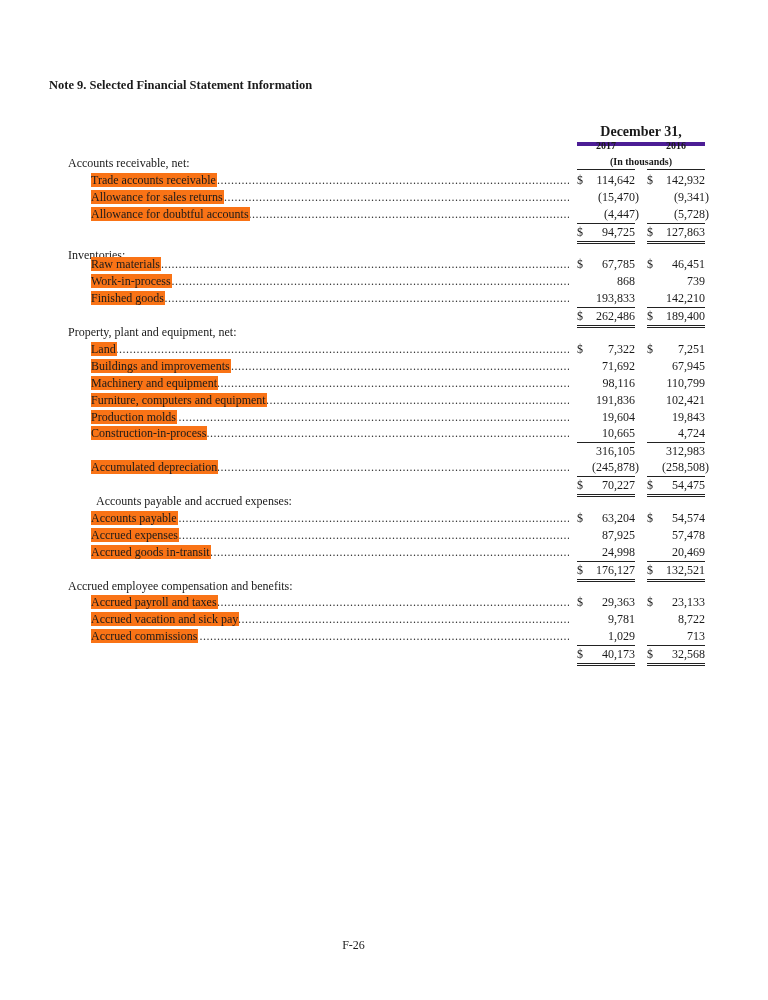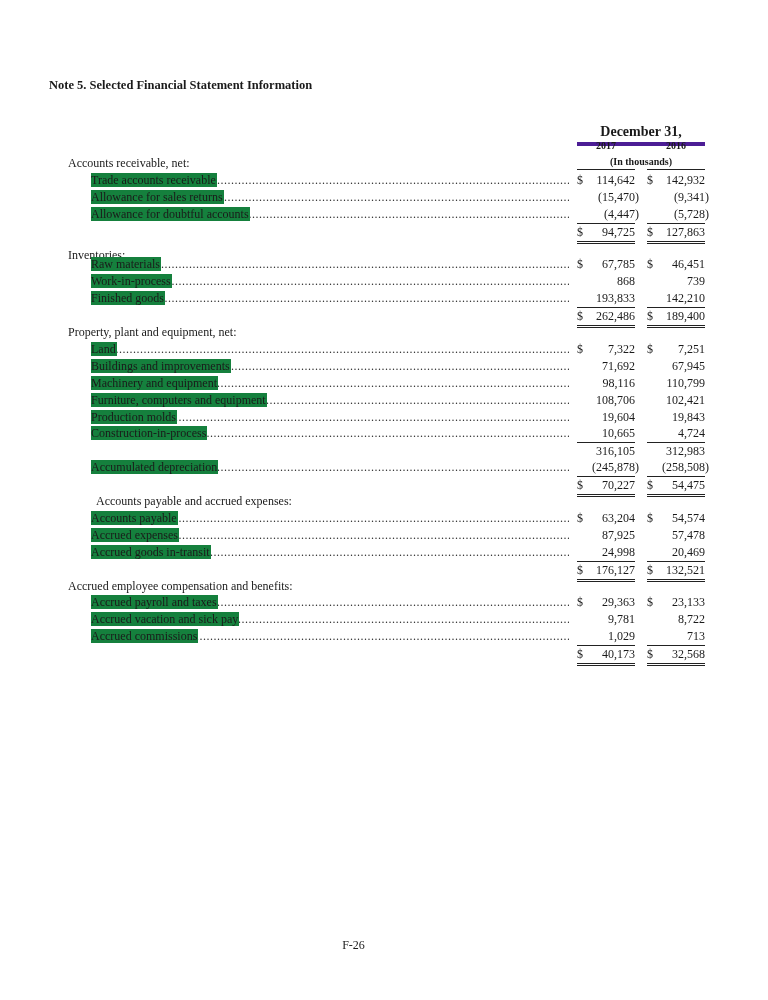--- a/index.html
+++ b/index.html
@@ -26,21 +26,21 @@
   }
   .table { position: absolute; left: 0; top: 0; width: 768px; }
   .row {
     position: absolute; left: 0; width: 768px; height: 17px;
     font-size: 12px; line-height: 17px;
   }
   .section-label { position: absolute; left: 68px; white-space: nowrap; }
   .item-label {
     position: absolute; left: 91px; width: 478px; white-space: nowrap; overflow: hidden;
   }
-  .item-label .txt { background: #15803d; padding-right: 1px; position: relative; z-index: 1; }
+  .item-label .txt { background: #f97316; padding-right: 1px; position: relative; z-index: 1; }
   .item-label .dots {
     position: absolute; left: 0; right: 0; top: 0; white-space: nowrap; overflow: hidden;
     letter-spacing: 0.5px; color: #333;
   }
   .cell {
     position: absolute; width: 58px; height: 17px; text-align: right;
   }
   .cell .cur { position: absolute; left: 0; top: 0; }
   .cell .val { position: absolute; right: 0; top: 0; }
   .cell.paren .val { right: -4px; margin-left: 16px; }
@@ -49,21 +49,21 @@
   .rule-top { border-top: 1px solid #222; }
   .rule-dbl { border-bottom: 3px double #222; }
   .footer {
     position: absolute; left: 0; width: 707px; top: 938px; text-align: center; font-size: 12px;
   }
 </style>
 </head>
 <body>
 
 <div>
-  <div class="title">Note 5. Selected Financial Statement Information</div>
+  <div class="title">Note 9. Selected Financial Statement Information</div>
 
   <div class="hdr-period">December 31,</div>
   <div class="hdr-year" style="left:577px">2017</div>
   <div class="hdr-year" style="left:647px">2016</div>
   <div class="hdr-units">(In thousands)</div>
 
   <div class="table" id="fin-table">
       <div class="row" style="top: 155px;">
         <div class="section-label">Accounts receivable, net:</div>
       </div>
@@ -176,21 +176,21 @@
         <div class="cell c2017">
           <span class="val">98,116</span>
         </div>
         <div class="cell c2016">
           <span class="val">110,799</span>
         </div>
       </div>
       <div class="row" style="top: 391.6px;">
         <div class="item-label"><span class="dots">........................................................................................................................................................................................................</span><span class="txt">Furniture, computers and equipment</span></div>
         <div class="cell c2017">
-          <span class="val">108,706</span>
+          <span class="val">191,836</span>
         </div>
         <div class="cell c2016">
           <span class="val">102,421</span>
         </div>
       </div>
       <div class="row" style="top: 408.5px;">
         <div class="item-label"><span class="dots">........................................................................................................................................................................................................</span><span class="txt">Production molds</span></div>
         <div class="cell c2017">
           <span class="val">19,604</span>
         </div>

